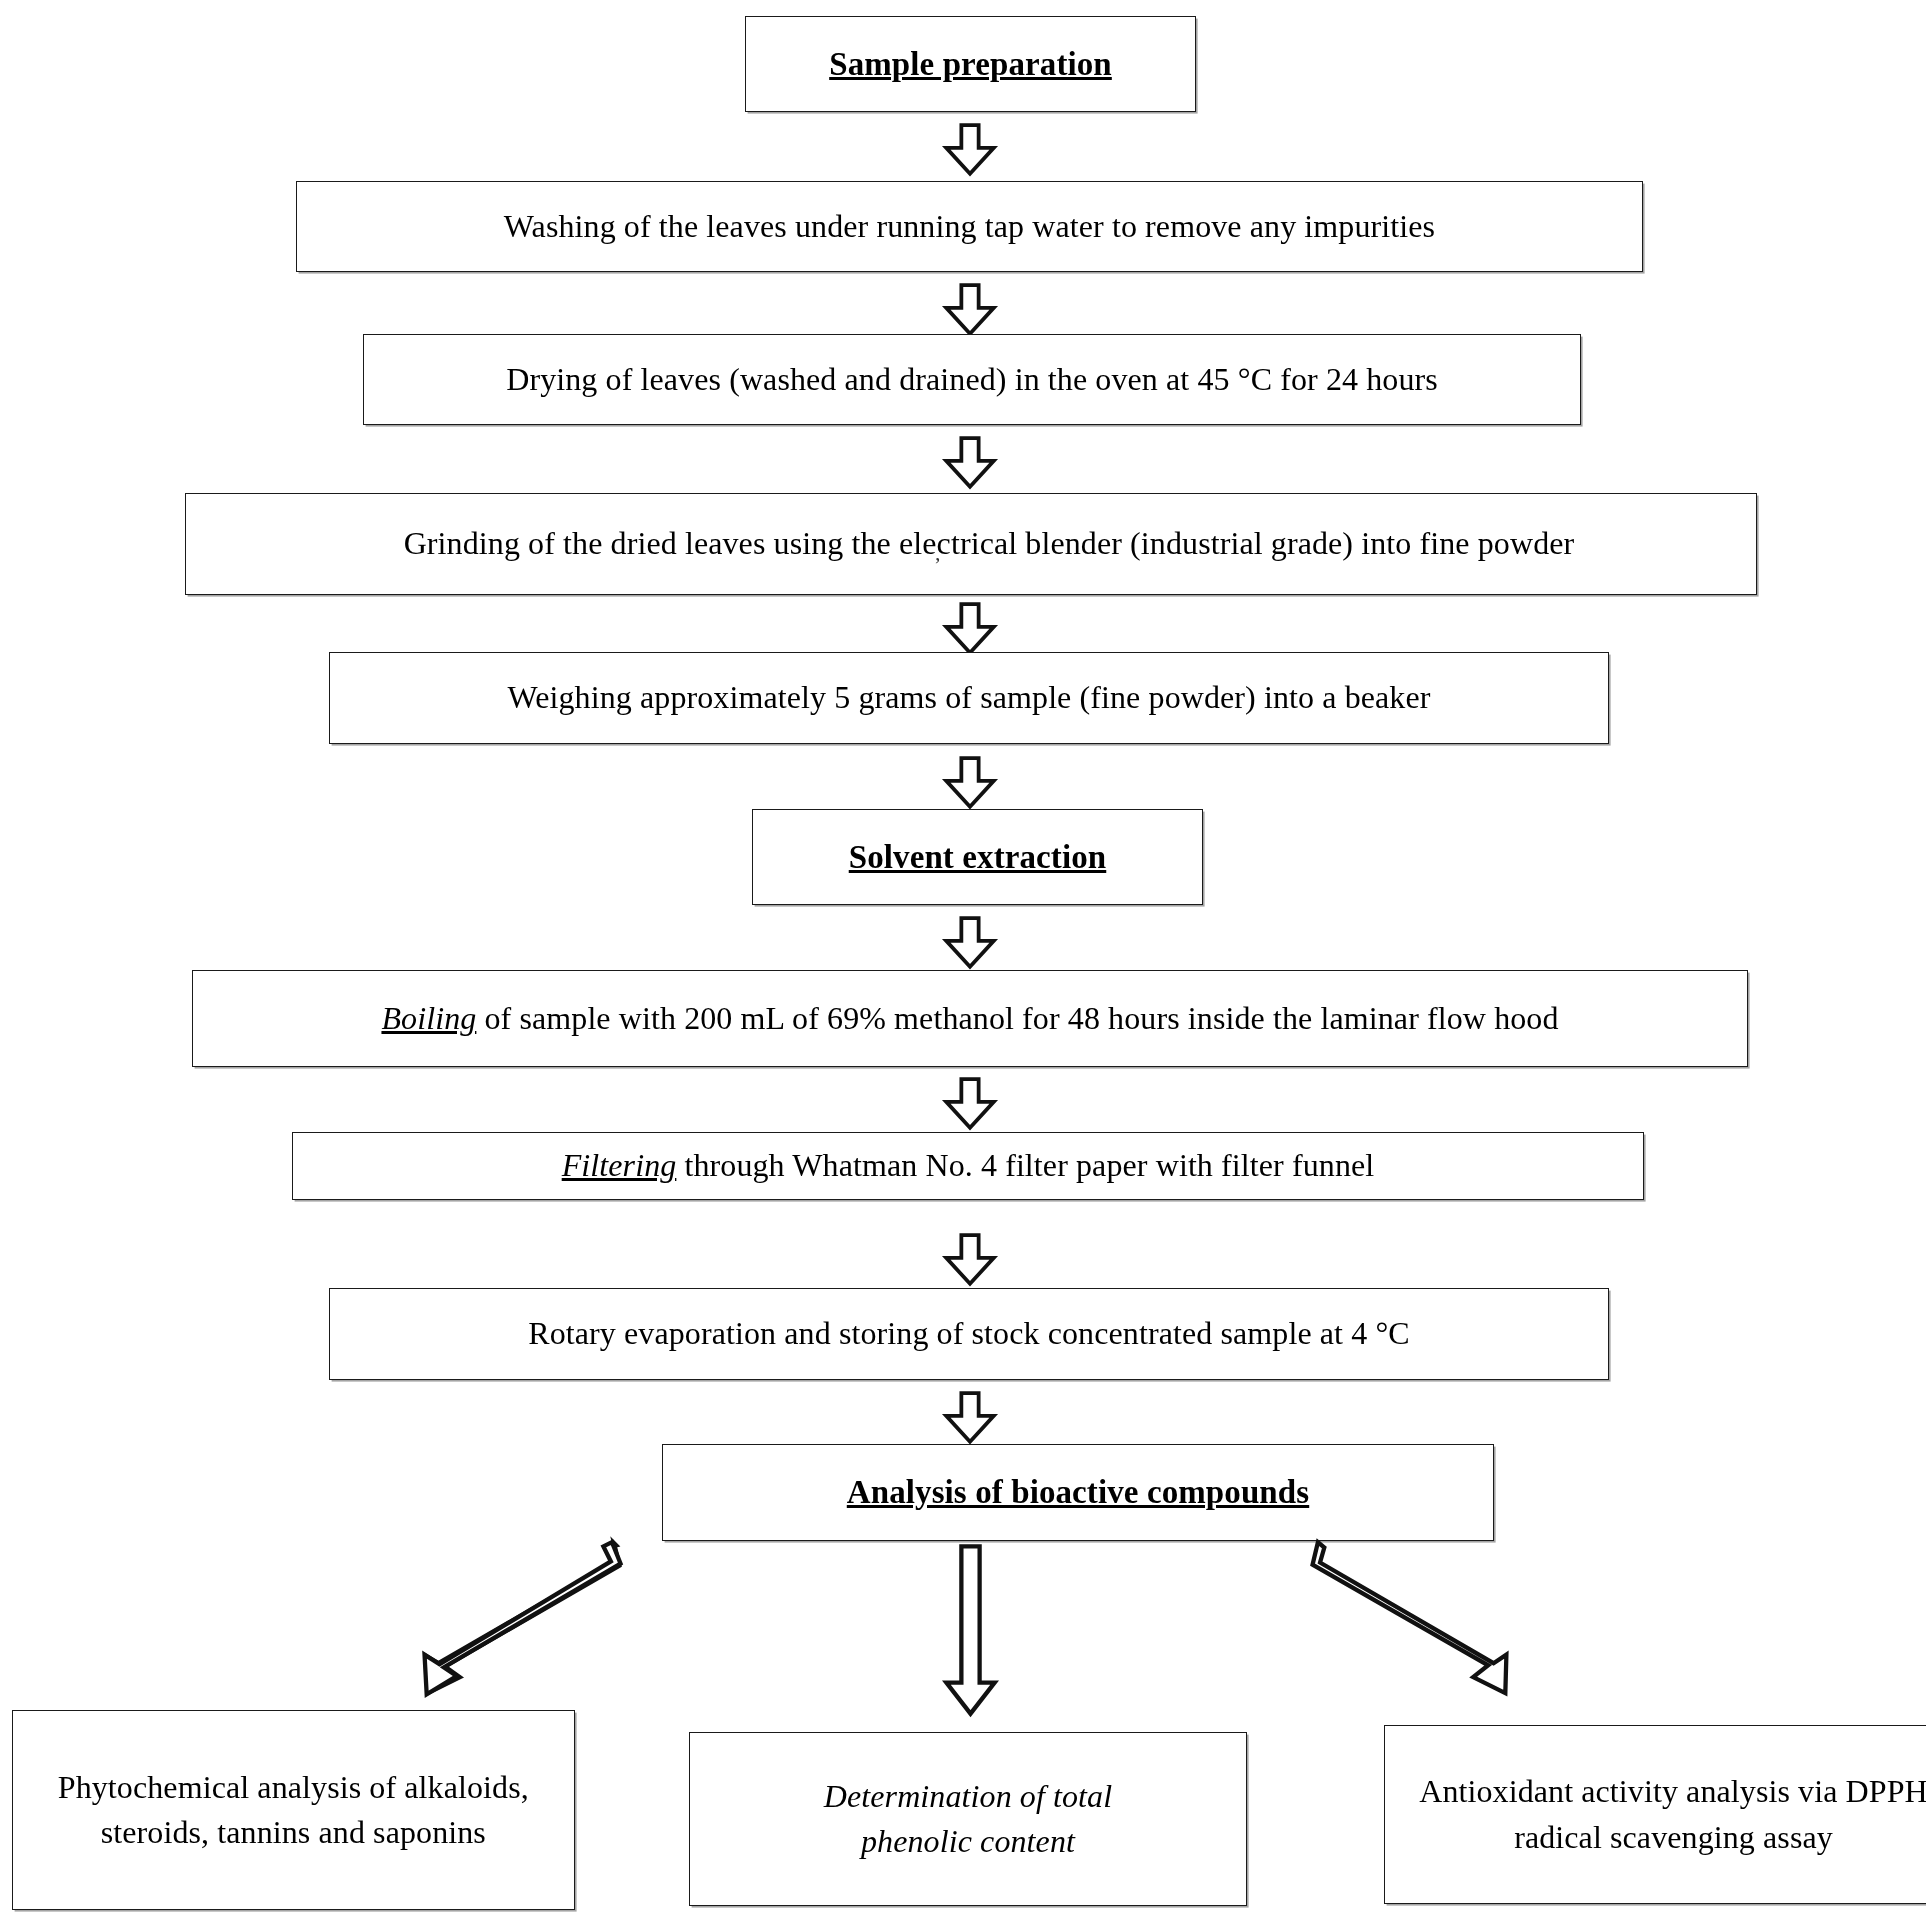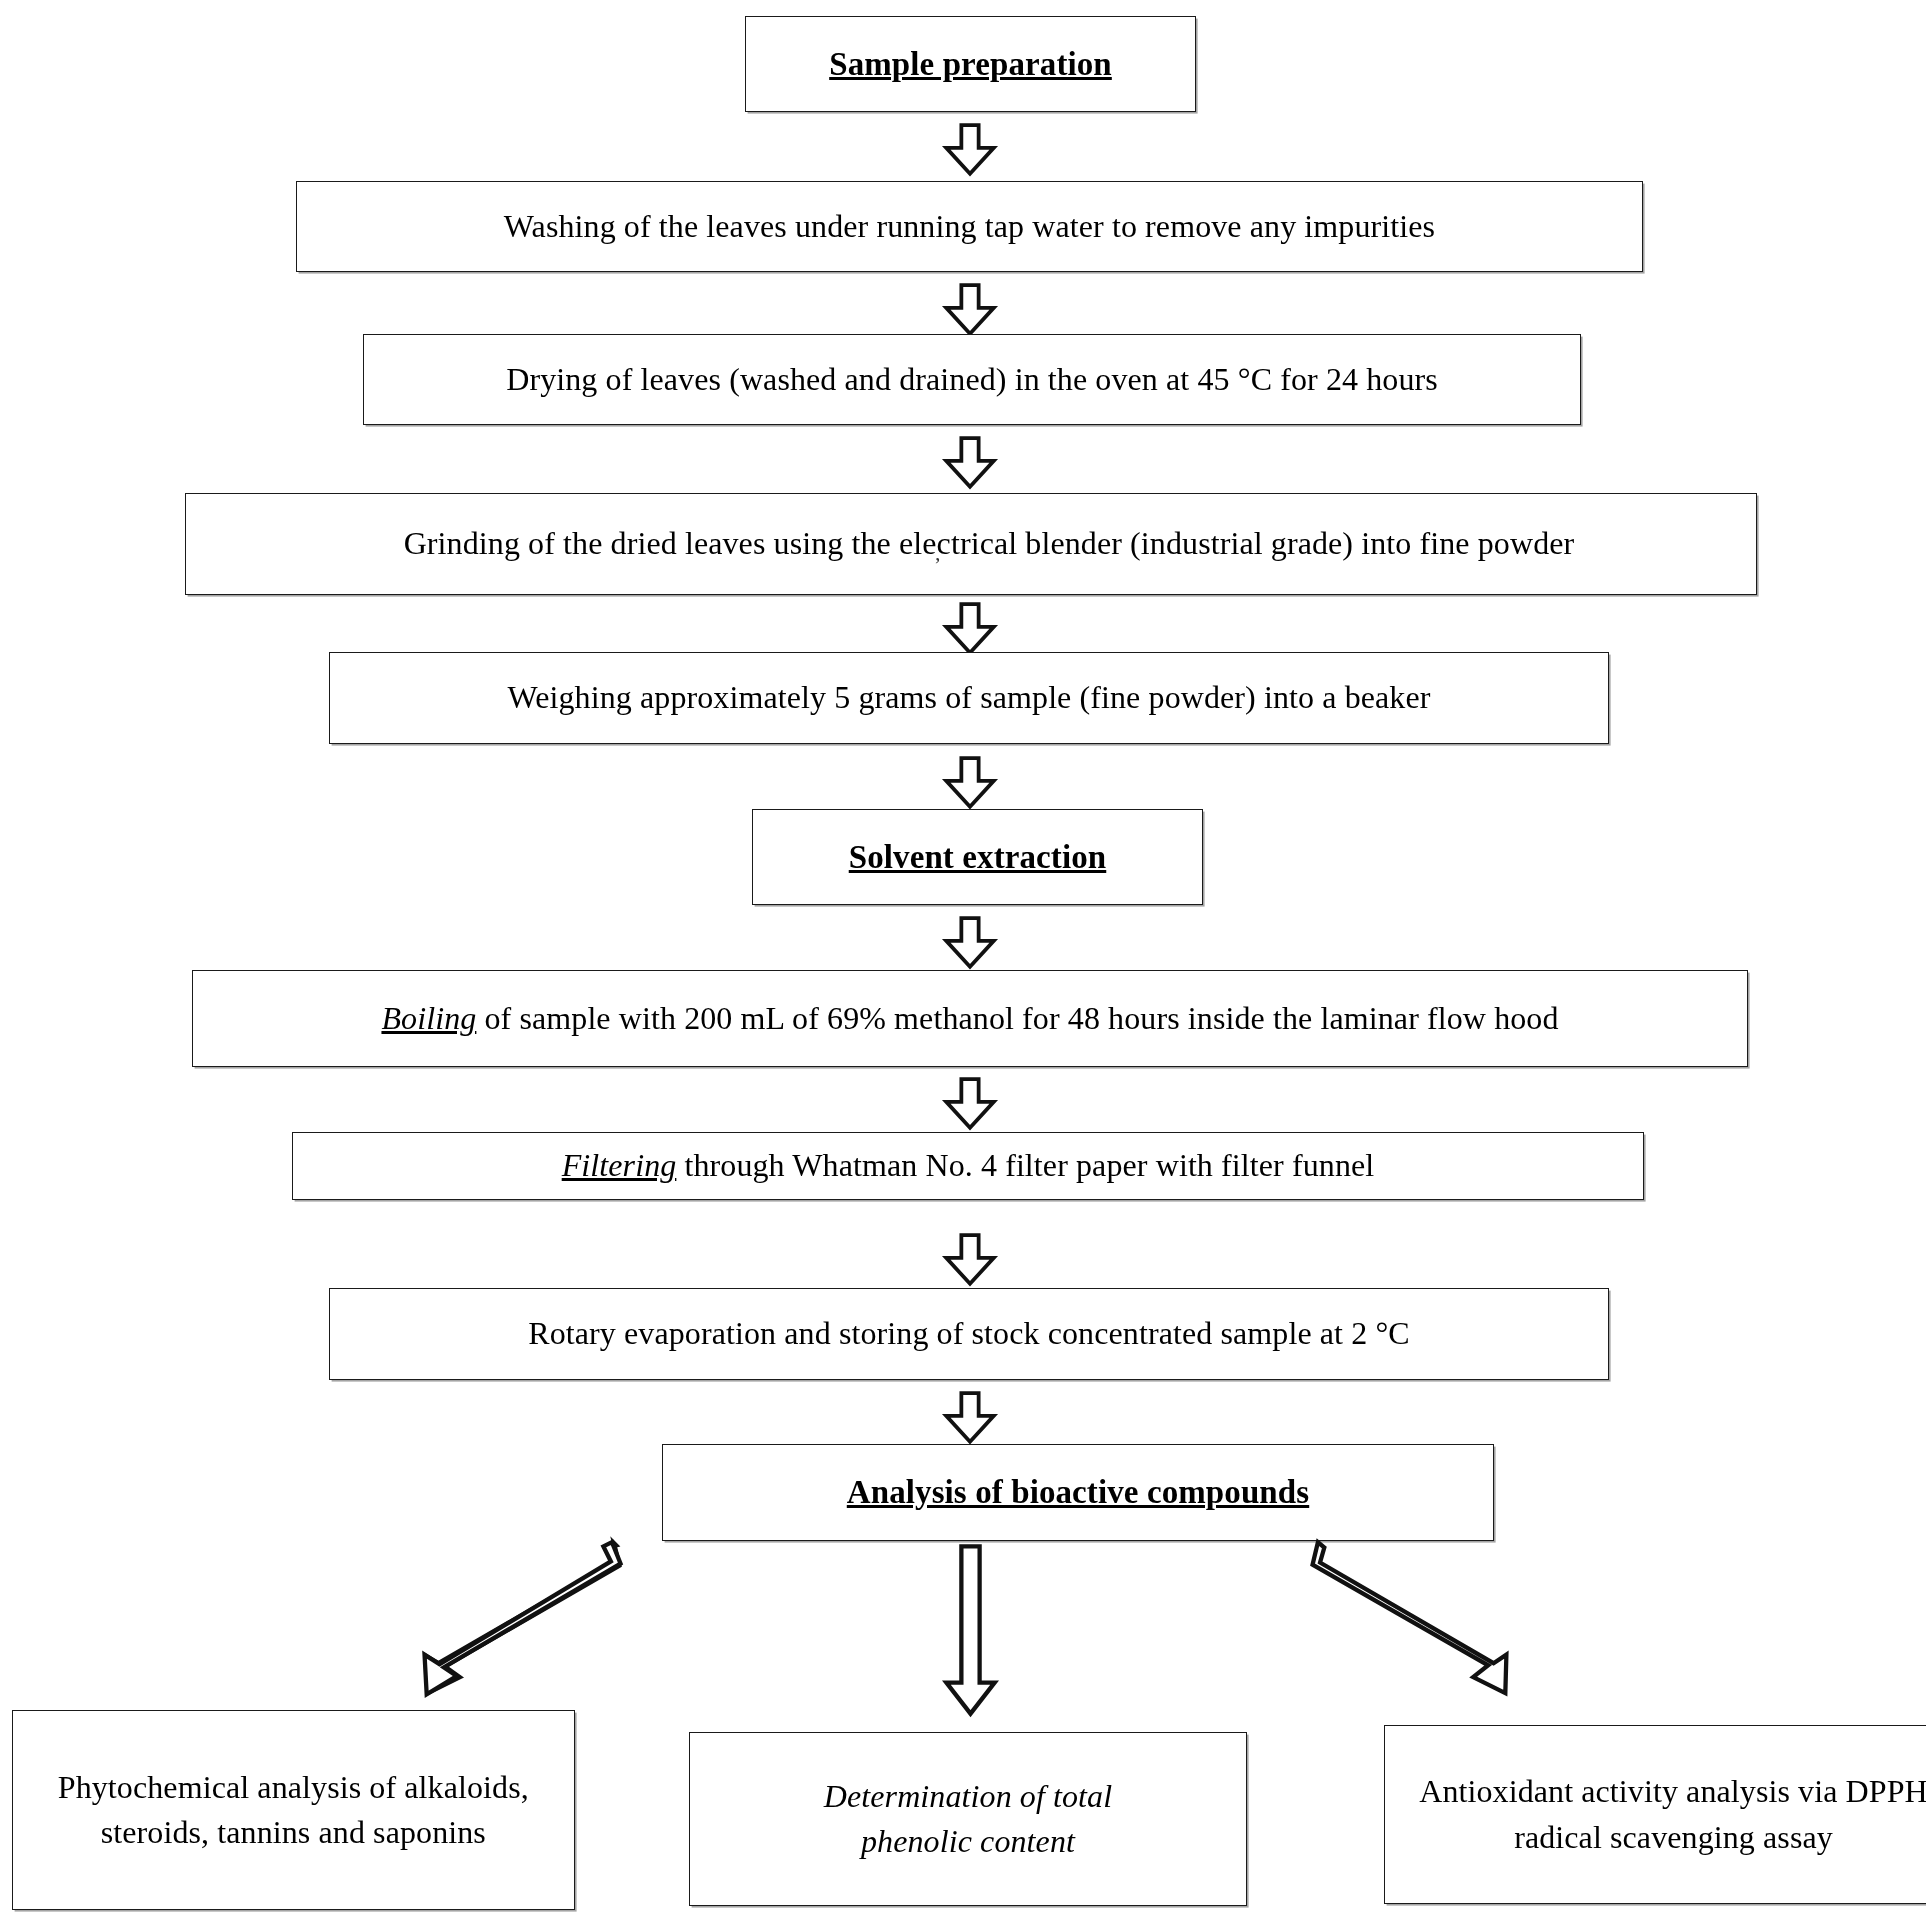--- a/index.html
+++ b/index.html
@@ -134,21 +134,21 @@
     <span class="txt fs-md"><span class="u">Filtering</span><span> through Whatman No. 4 filter paper with filter funnel</span></span>
   </div>
 
   <div class="arrow" style="left:943px; top:1234px;">
     <svg width="54" height="52" viewBox="0 0 100 96">
       <polygon points="34,2 66,2 66,44 94,44 50,92 6,44 34,44" fill="#ffffff" stroke="#111111" stroke-width="7" stroke-linejoin="miter"></polygon>
     </svg>
   </div>
 
   <div class="node" style="left:329px; top:1288px; width:1280px; height:92px;">
-    <span class="txt fs-md">Rotary evaporation and storing of stock concentrated sample at 2 °C</span>
+    <span class="txt fs-md">Rotary evaporation and storing of stock concentrated sample at 4 °C</span>
   </div>
 
   <div class="arrow" style="left:943px; top:1392px;">
     <svg width="54" height="52" viewBox="0 0 100 96">
       <polygon points="34,2 66,2 66,44 94,44 50,92 6,44 34,44" fill="#ffffff" stroke="#111111" stroke-width="7" stroke-linejoin="miter"></polygon>
     </svg>
   </div>
 
   <div class="node" style="left:622px; top:1444px; width:832px; height:97px;margin-left:40px;">
     <span class="txt fs-lg bold">Analysis of bioactive compounds</span>

